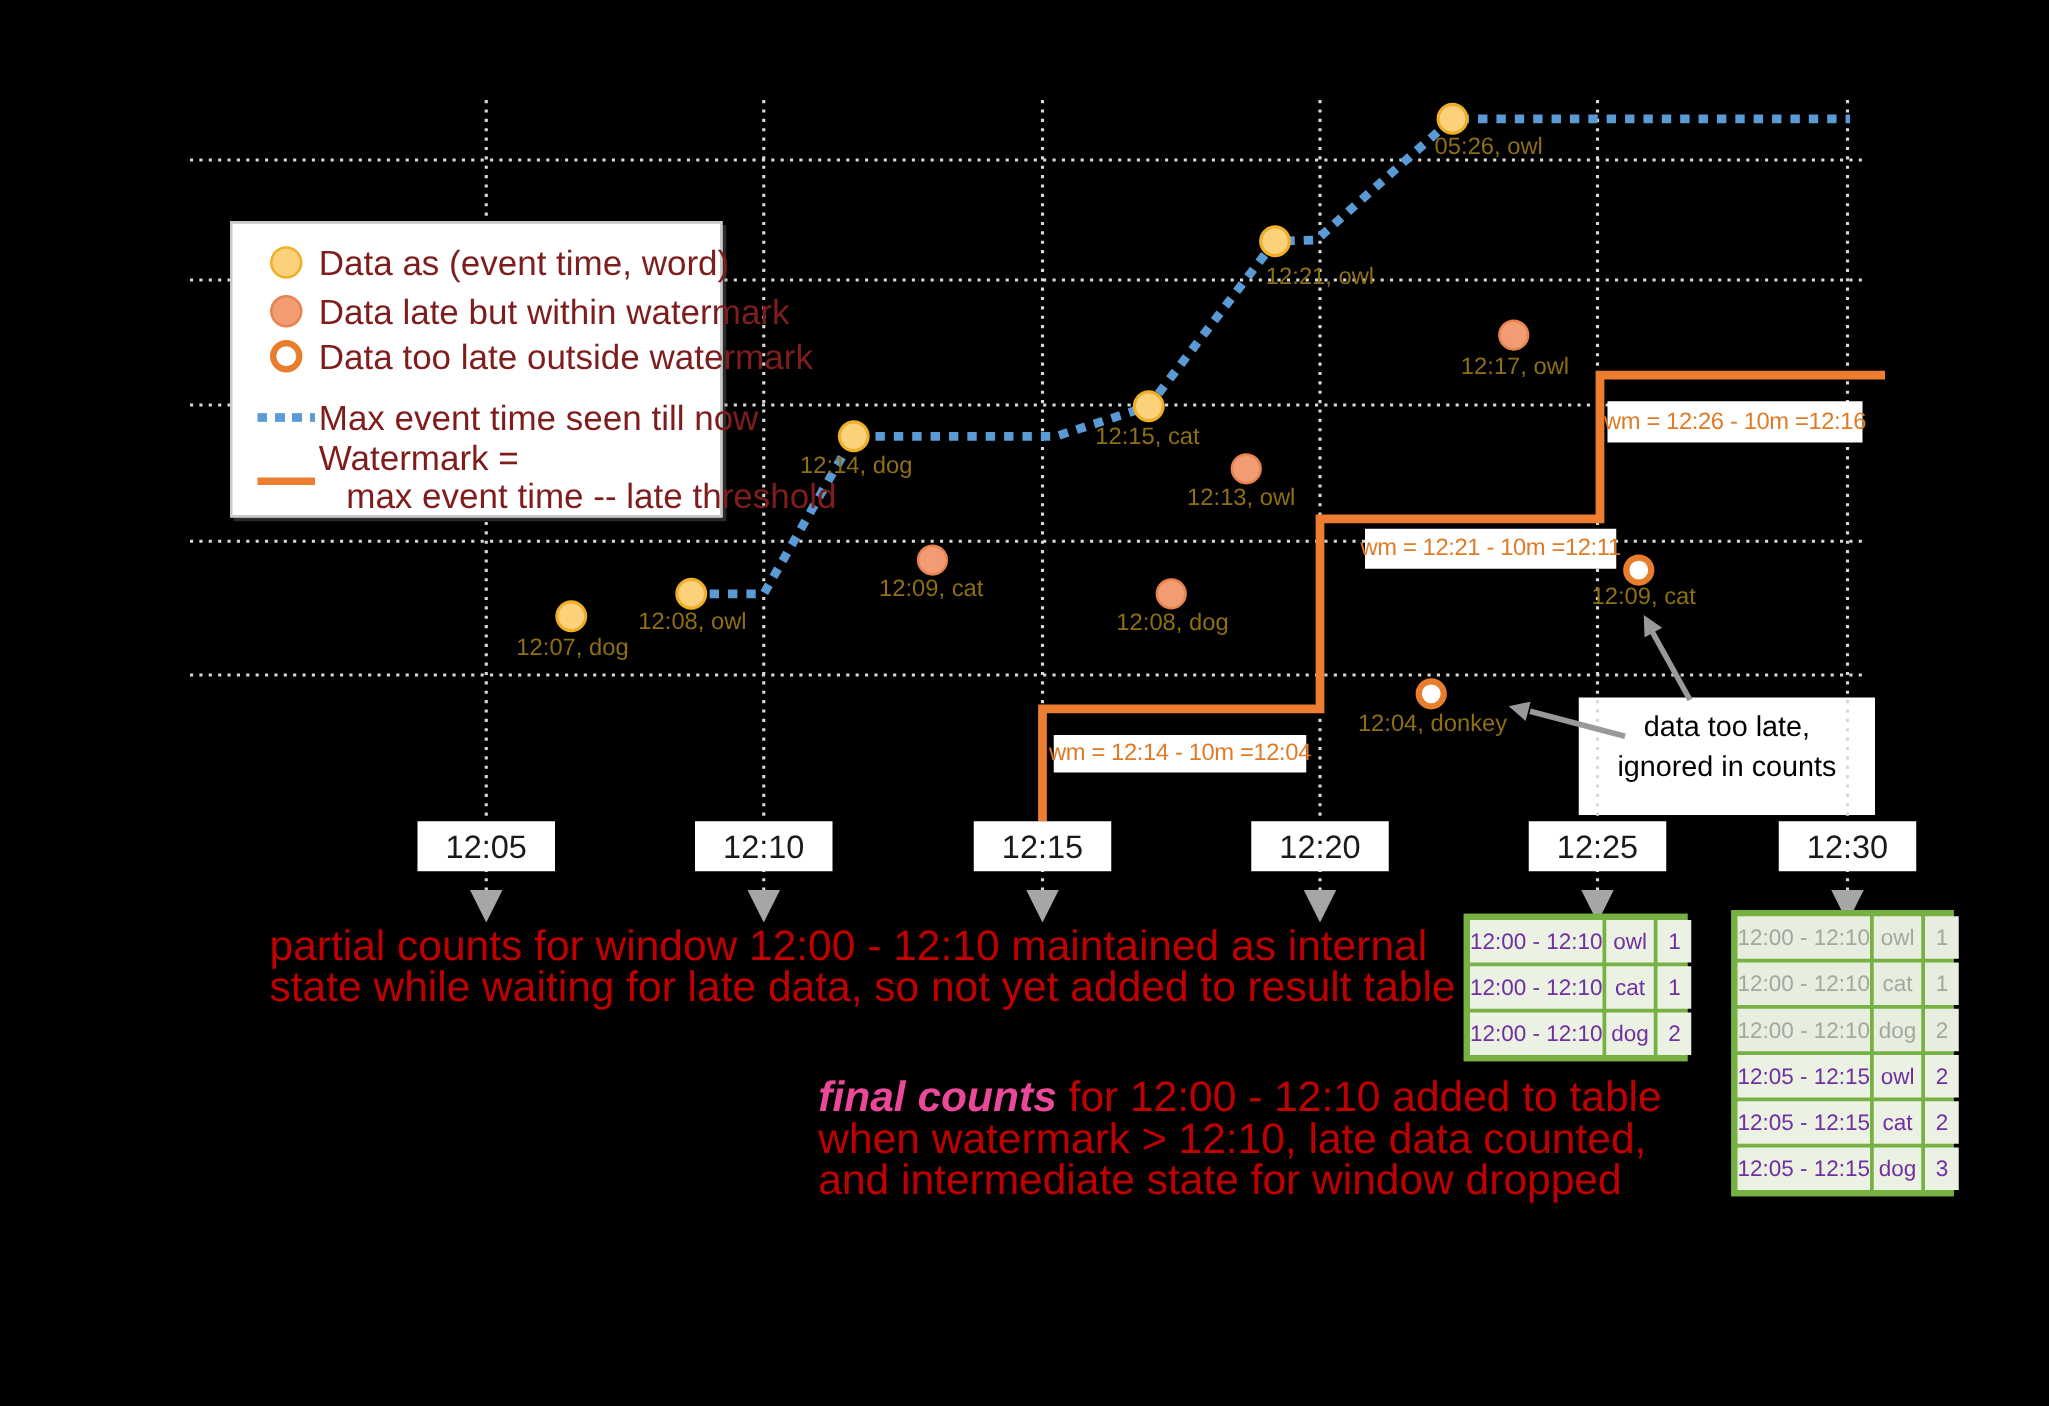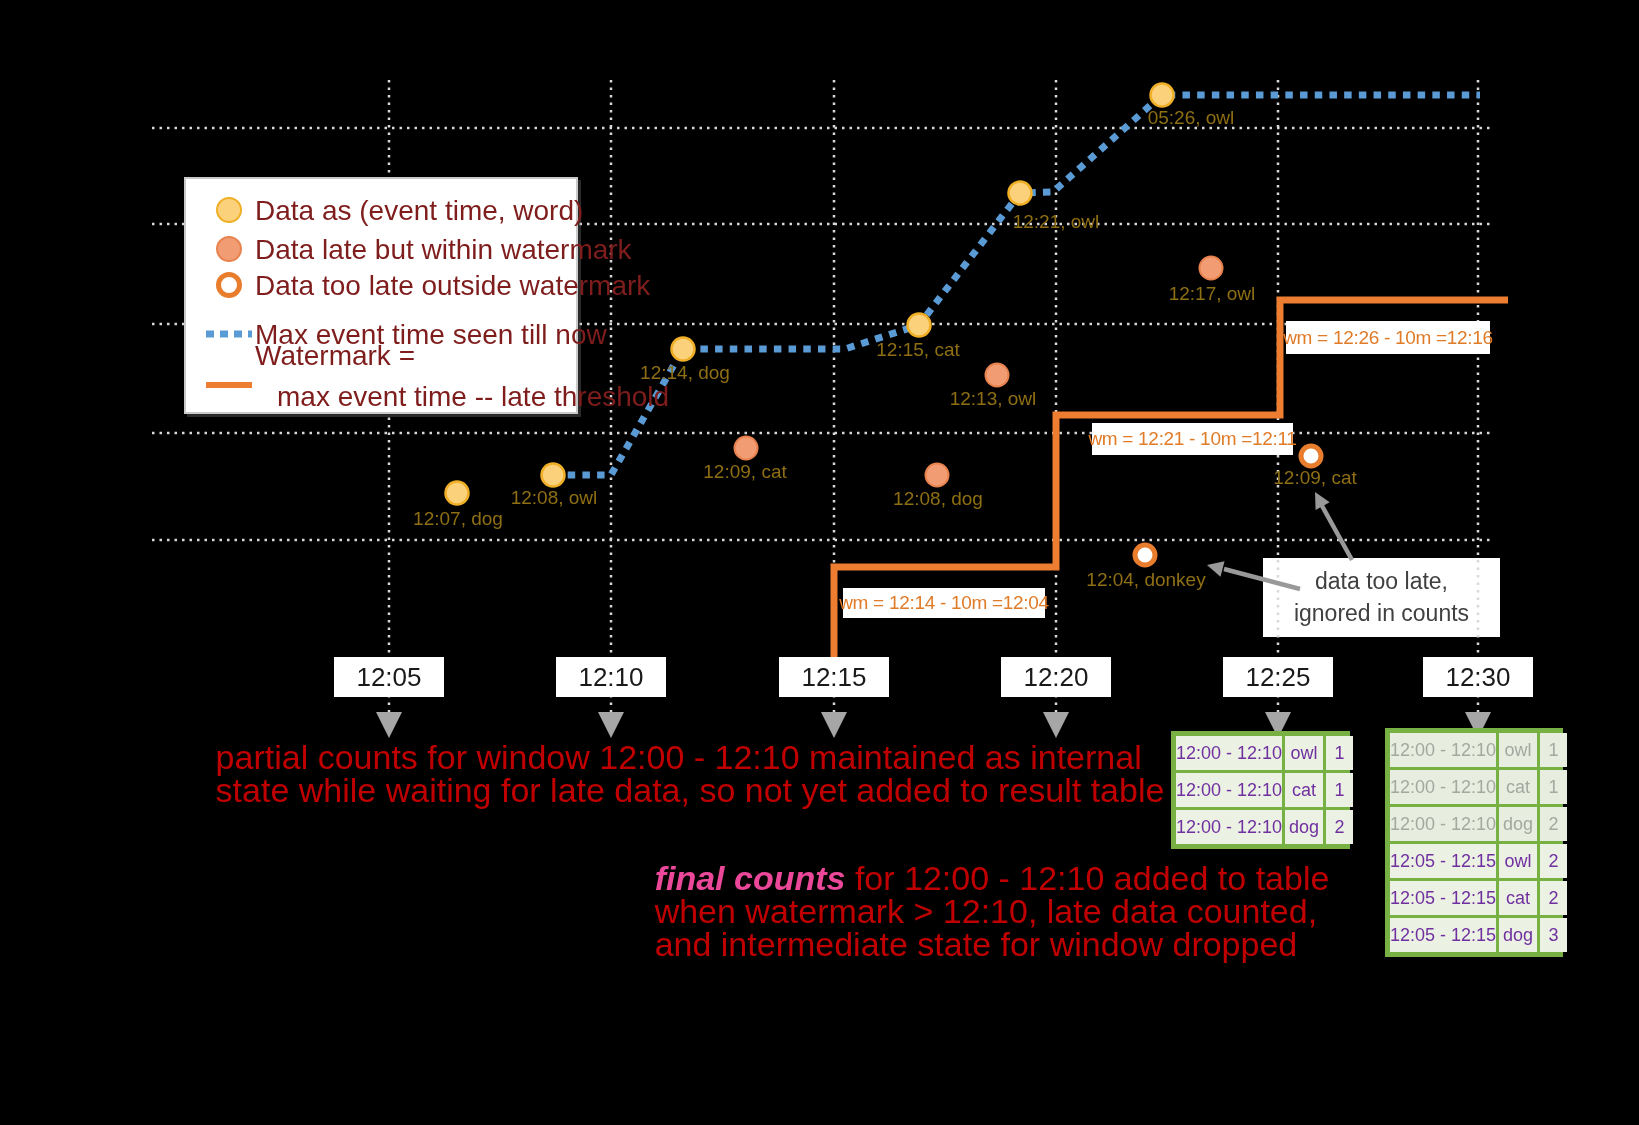--- a/index.html
+++ b/index.html
@@ -31,22 +31,22 @@
   
   .wm-label{position:absolute;background:#fff;color:#E07B28;font-size:19px;letter-spacing:-.3px;
             display:flex;align-items:center;justify-content:center;white-space:nowrap;}
 
   
   .red-note{position:absolute;transform:translateX(-50%);color:#C00000;font-size:34px;line-height:33px;
             text-align:left;white-space:nowrap;}
   .red-note b{font-style:italic;color:#ec4899;}
 
   
-  .note-box{position:absolute;left:1263px;top:558px;width:237px;height:79px;background:#fff;
-            color:#404040;font-size:23px;line-height:32px;text-align:center;padding-top:7px;box-sizing:border-box;}
+  .note-box{position:absolute;left:1263px;top:558px;width:237px;height:94px;background:#fff;
+            color:#000000;font-size:23px;line-height:32px;text-align:center;padding-top:7px;box-sizing:border-box;}
 
   
   .gtable{position:absolute;display:grid;grid-template-columns:1fr 38px 27px;gap:3px;
           background:#77B043;border:5px solid #77B043;box-sizing:border-box;}
   .gcell{background:#EBF1E3;color:#7030A0;font-size:18px;display:flex;align-items:center;
          justify-content:center;height:34px;white-space:nowrap;}
   .gcell.muted{background:#E7EDDF;color:#A4A9A0;}
 </style>
 </head>
 <body>
@@ -102,21 +102,21 @@
 
     <div class="legend">
       <span class="dot dot-ontime" style="top:31px"></span>
       <span class="li" style="left:69px;top:32px">Data as (event time, word)</span>
       <span class="dot dot-late" style="top:70px"></span>
       <span class="li" style="left:69px;top:71px">Data late but within watermark</span>
       <span class="dot dot-toolate" style="top:106px"></span>
       <span class="li" style="left:69px;top:107px">Data too late outside watermark</span>
       <span class="sample-dashes" style="top:155px"></span>
       <span class="li" style="left:69px;top:156px">Max event time seen till now</span>
-      <span class="li" style="left:69px;top:177px">Watermark =</span>
+      <span class="li" style="left:69px;top:188px">Watermark =</span>
       <span class="sample-solid" style="top:206px"></span>
       <span class="li" style="left:91px;top:218px">max event time -- late threshold</span>
     </div>
 
     <div class="red-note" style="left:690px;top:741px">
       <div>partial counts for window 12:00 - 12:10 maintained as internal</div>
       <div>state while waiting for late data, so not yet added  to result table</div>
     </div>
     <div class="red-note" style="left:992px;top:862px">
       <div><b>final counts</b><span> for 12:00 - 12:10 added to table</span></div>

